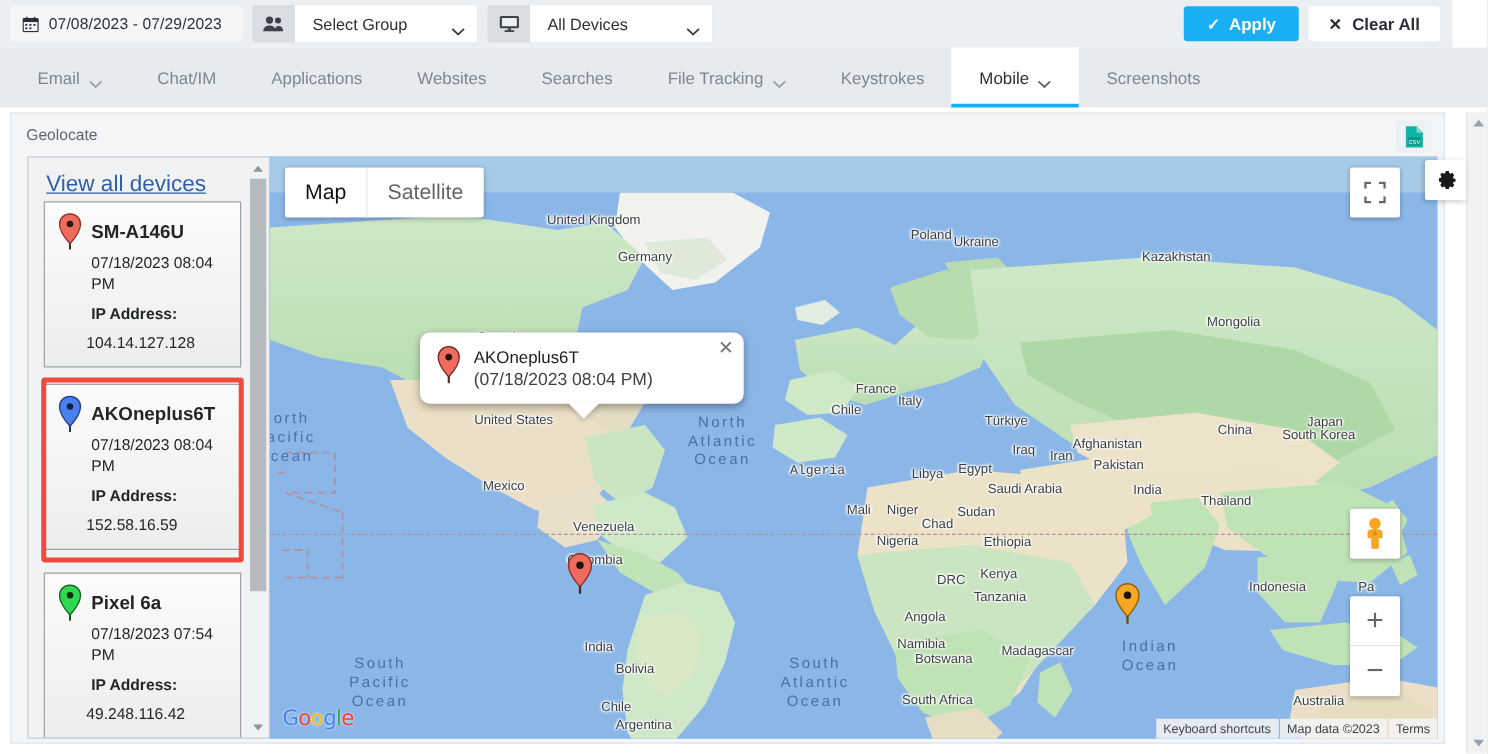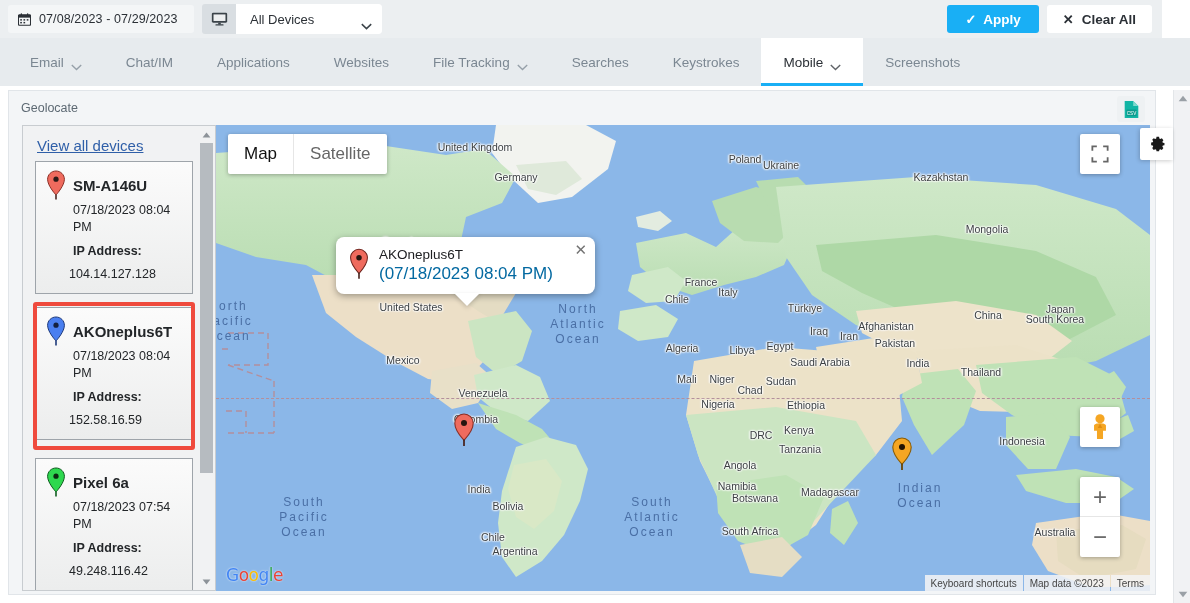--- a/index.html
+++ b/index.html
@@ -95,21 +95,21 @@
   }
 
   
   .sidebar {
     position: absolute; left: 13px; top: 34px; width: 194px; height: 466px;
     background: #f1f2f3; border: 1px solid #c8ccd0;
     overflow: hidden;
   }
   .viewall {
     position: absolute; left: 14px; top: 11px;
-    font-size: 15px; color: #2f5fa8; text-decoration: underline; cursor: pointer;
+    font-size: 18px; color: #2f5fa8; text-decoration: underline; cursor: pointer;
   }
   .cards {
     position: absolute; left: 12px; top: 35px; width: 158px;
   }
   .card {
     background: linear-gradient(180deg,#fbfbfb 0%, #eceded 100%);
     border: 1px solid #9ea4aa; margin-bottom: 10px;
     padding: 10px 9px 12px 9px; position: relative;
   }
   .card.selected { }
@@ -150,21 +150,21 @@
   .sb-thumb {
     position: absolute; left: 1px; width: 13px; top: 16px; height: 330px;
     background: #b6bbc0; cursor: pointer;
   }
 
   
   .map {
     position: absolute; left: 207px; top: 34px; width: 934px; height: 466px;
     overflow: hidden; background: #a6cbe8;
   }
-  .map-canvas { position: absolute; inset: 0; }
+  .map-canvas { position: absolute; inset: 0; margin-top: 29px; }
   .ocean { position: absolute; inset: 0; background: #8bb7e8; }
 
   .maplabel {
     position: absolute; font-size: 10.5px; color: #3c4043;
     white-space: nowrap; transform: translate(-50%,-50%);
     text-shadow: 0 0 2px #fff, 0 0 2px #fff, 0 0 3px #fff, 1px 0 2px #fff, -1px 0 2px #fff;
     pointer-events: none;
   }
   .maplabel.ocean-lbl {
     color: #4a6fa5; font-size: 12px; letter-spacing: 2px; text-align: center;
@@ -237,21 +237,21 @@
     display: flex; align-items: center; padding: 0 12px; gap: 9px;
   }
   .infowin::after {
     content: ""; position: absolute; left: 118px; top: 56px;
     border-left: 13px solid transparent; border-right: 13px solid transparent;
     border-top: 13px solid #fff;
     filter: drop-shadow(0 2px 2px rgba(0,0,0,.18));
   }
   .iw-texts { display: flex; flex-direction: column; gap: 2px; }
   .iw-title { font-size: 13.5px; color: #202124; }
-  .iw-sub { font-size: 17px; color: #0369a1; }
+  .iw-sub { font-size: 14px; color: #404040; }
   .iw-close {
     position: absolute; right: 8px; top: 5px; font-size: 15px; color: #737373;
     cursor: pointer; line-height: 1;
   }
 
   .map-pin { position: absolute; width: 24px; height: 34px; }
 
   
   .pagescroll {
     position: absolute; right: 0; top: 90px; width: 17px; height: 513px;
@@ -287,20 +287,38 @@
           <rect x="2.4" y="6.6" width="1.8" height="1.6" fill="#2b3036"></rect>
           <rect x="5.9" y="6.6" width="1.8" height="1.6" fill="#2b3036"></rect>
           <rect x="9.4" y="6.6" width="1.8" height="1.6" fill="#2b3036"></rect>
           <rect x="2.4" y="9.6" width="1.8" height="1.6" fill="#2b3036"></rect>
           <rect x="5.9" y="9.6" width="1.8" height="1.6" fill="#2b3036"></rect>
         </svg>
       </span>
       <span class="txt">07/08/2023 - 07/29/2023</span>
     </div>
 
+    <div class="selwrap">
+      <span class="selicon">
+        <svg viewBox="0 0 18 14" width="18" height="14">
+          <circle cx="5.6" cy="4" r="2.9" fill="#3b4349"></circle>
+          <circle cx="12.4" cy="4.3" r="2.4" fill="#3b4349"></circle>
+          <path d="M0.6 13c0-3 2.2-4.7 5-4.7s5 1.7 5 4.7z" fill="#3b4349"></path>
+          <path d="M9.6 13c0-2.6 1.4-4.3 3.5-4.3 2 0 3.4 1.5 3.4 4.3z" fill="#3b4349"></path>
+        </svg>
+      </span>
+      <div class="selbox group">
+        <span class="lbl">Select Group</span>
+        <span class="chev">
+          <svg viewBox="0 0 11 7" width="11" height="7">
+              <path d="M0.8 1.1L5.5 5.6 10.2 1.1" fill="none" stroke="#3b4349" stroke-width="1.5"></path>
+            </svg>
+        </span>
+      </div>
+    </div>
 
     <div class="selwrap">
       <span class="selicon">
         <svg viewBox="0 0 18 15" width="17" height="14">
           <rect x="0.8" y="0.8" width="16.4" height="10.6" rx="1.4" fill="#3b4349"></rect>
           <rect x="2.6" y="2.6" width="12.8" height="7" fill="#eef0f1"></rect>
           <rect x="7.6" y="11.4" width="2.8" height="2" fill="#3b4349"></rect>
           <rect x="4.6" y="13" width="8.8" height="1.5" rx=".7" fill="#3b4349"></rect>
         </svg>
       </span>
@@ -338,29 +356,29 @@
     <div class="tab">
       <span>Chat/IM</span>
     </div>
     <div class="tab">
       <span>Applications</span>
     </div>
     <div class="tab">
       <span>Websites</span>
     </div>
     <div class="tab">
+      <span>Searches</span>
+    </div>
+    <div class="tab">
       <span>File Tracking</span>
       <span class="chev">
         <svg viewBox="0 0 11 7" width="11" height="7">
             <path d="M0.8 1.1L5.5 5.6 10.2 1.1" fill="none" stroke="#7b8792" stroke-width="1.4"></path>
           </svg>
       </span>
-    </div>
-    <div class="tab">
-      <span>Searches</span>
     </div>
     <div class="tab">
       <span>Keystrokes</span>
     </div>
     <div class="tab active">
       <span>Mobile</span>
       <span class="chev">
         <svg viewBox="0 0 11 7" width="11" height="7">
             <path d="M0.8 1.1L5.5 5.6 10.2 1.1" fill="none" stroke="#2b3036" stroke-width="1.4"></path>
           </svg>
@@ -554,21 +572,21 @@
             <div class="maplabel" style="left: 839px; top: 194px;">South Korea</div>
             <div class="maplabel" style="left: 184px; top: 116px;">Canada</div>
             <div class="maplabel" style="left: 195px; top: 182px;">United States</div>
             <div class="maplabel" style="left: 187px; top: 235px;">Mexico</div>
             <div class="maplabel" style="left: 603px; top: 206px;">Iraq</div>
             <div class="maplabel" style="left: 633px; top: 211px;">Iran</div>
             <div class="maplabel" style="left: 670px; top: 201px;">Afghanistan</div>
             <div class="maplabel" style="left: 679px; top: 218px;">Pakistan</div>
             <div class="maplabel" style="left: 702px; top: 238px;">India</div>
             <div class="maplabel" style="left: 765px; top: 247px;">Thailand</div>
-            <div class="maplabel" style="left: 466px; top: 223px;">Algeria</div>
+            <div class="maplabel" style="left: 438px; top: 223px; font-family: Liberation Mono, monospace;">Algeria</div>
             <div class="maplabel" style="left: 526px; top: 225px;">Libya</div>
             <div class="maplabel" style="left: 564px; top: 221px;">Egypt</div>
             <div class="maplabel" style="left: 604px; top: 237px;">Saudi Arabia</div>
             <div class="maplabel" style="left: 471px; top: 254px;">Mali</div>
             <div class="maplabel" style="left: 506px; top: 254px;">Niger</div>
             <div class="maplabel" style="left: 534px; top: 265px;">Chad</div>
             <div class="maplabel" style="left: 565px; top: 256px;">Sudan</div>
             <div class="maplabel" style="left: 502px; top: 279px;">Nigeria</div>
             <div class="maplabel" style="left: 590px; top: 280px;">Ethiopia</div>
             <div class="maplabel" style="left: 267px; top: 268px;">Venezuela</div>

